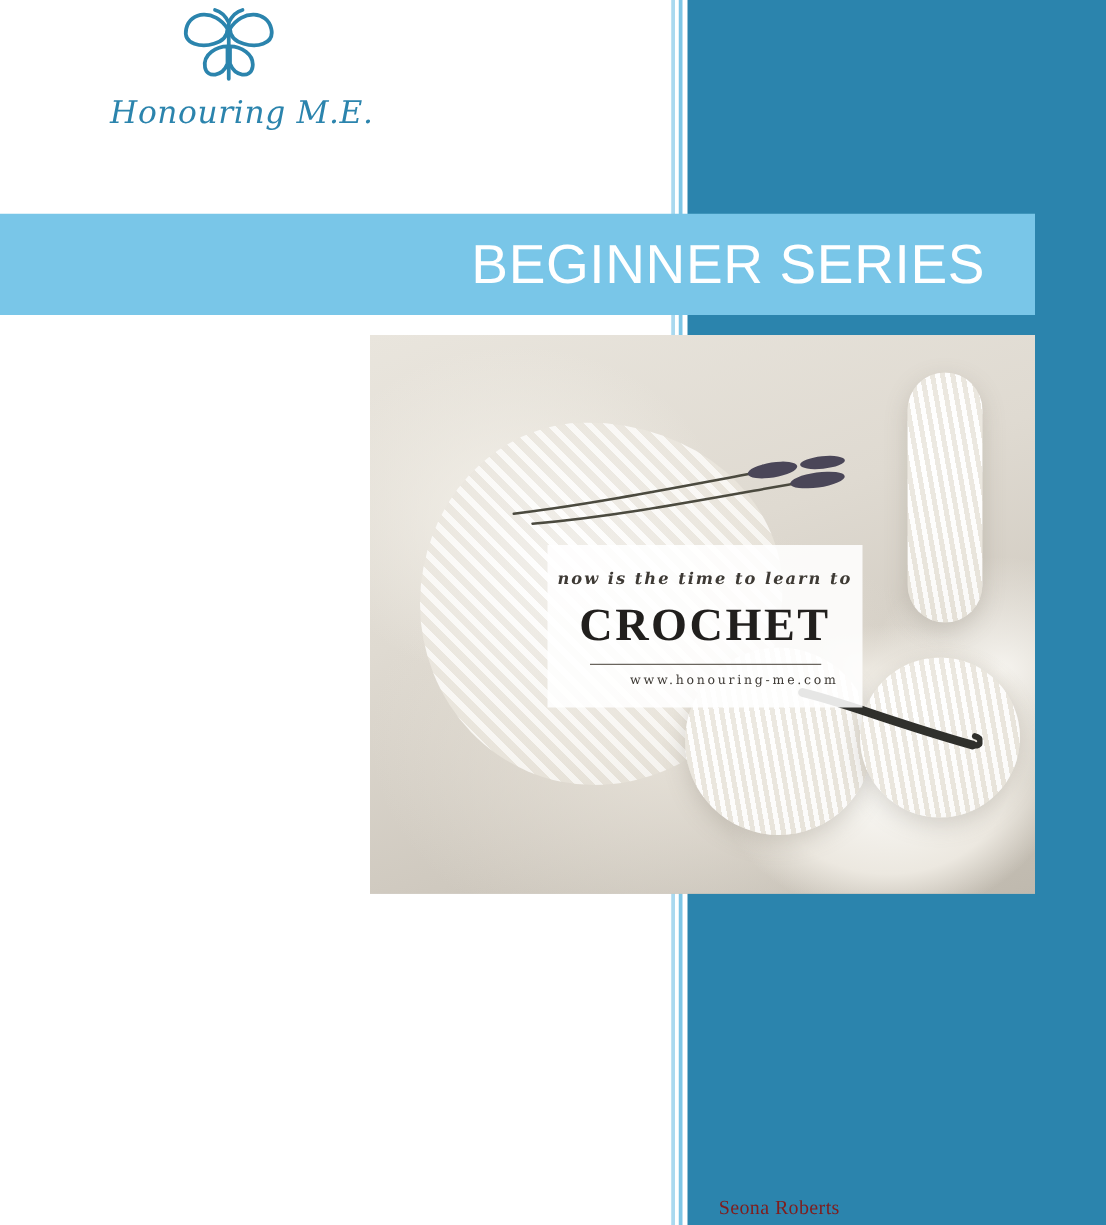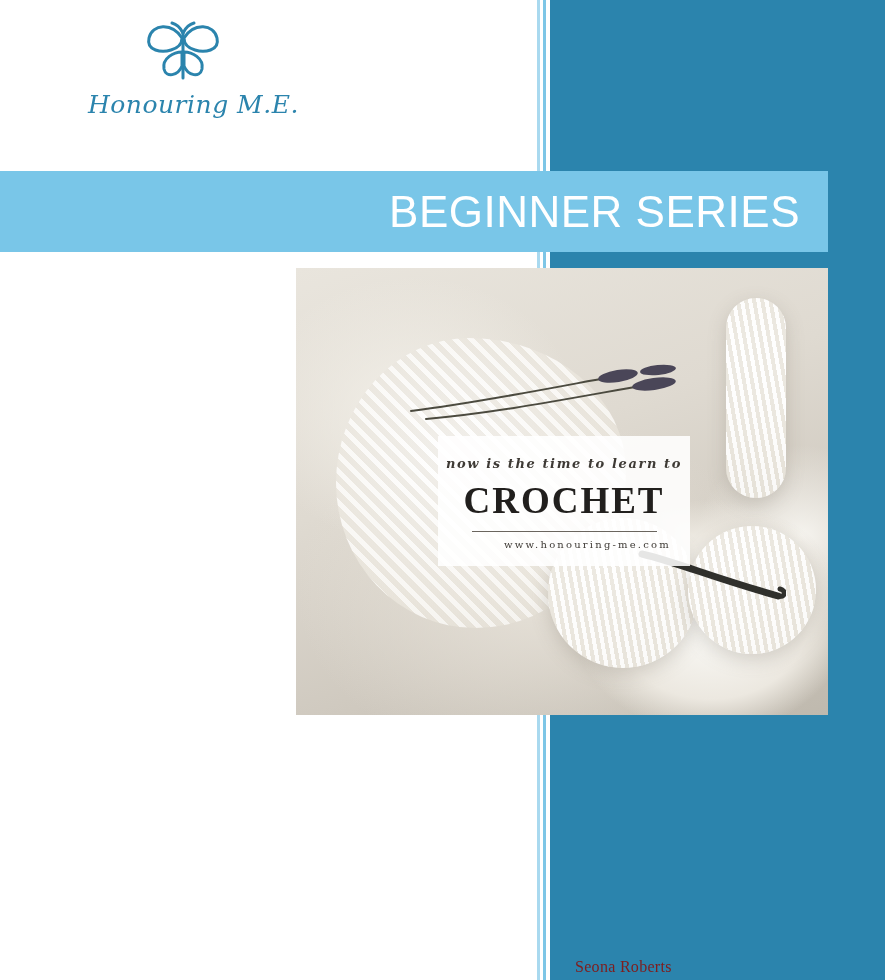--- a/index.html
+++ b/index.html
@@ -30,21 +30,21 @@
     top: 0;
     height: 980px;
     background: #8fcfe8;
   }
   .stripe-a { left: 537px; width: 3px; background: #a9d9ef; }
   .stripe-b { left: 543px; width: 3px; background: #7ec6e6; }
 
   
   .logo-block {
     position: absolute;
-    top: 20px;
+    top: 5px;
     left: 88px;
     width: 190px;
     height: 125px;
     text-align: center;
   }
   .butterfly {
     width: 90px;
     height: 68px;
     margin: 0 auto;
     display: block;
@@ -70,21 +70,21 @@
     display: flex;
     align-items: center;
     justify-content: flex-end;
   }
   .banner-title {
     font-family: "Liberation Sans", sans-serif;
     font-size: 44px;
     font-weight: normal;
     color: #ffffff;
     letter-spacing: 0.5px;
-    padding-right: 28px;
+    padding-right: 40px;
     white-space: nowrap;
   }
 
   
   .photo {
     position: absolute;
     top: 268px;
     left: 296px;
     width: 532px;
     height: 447px;

